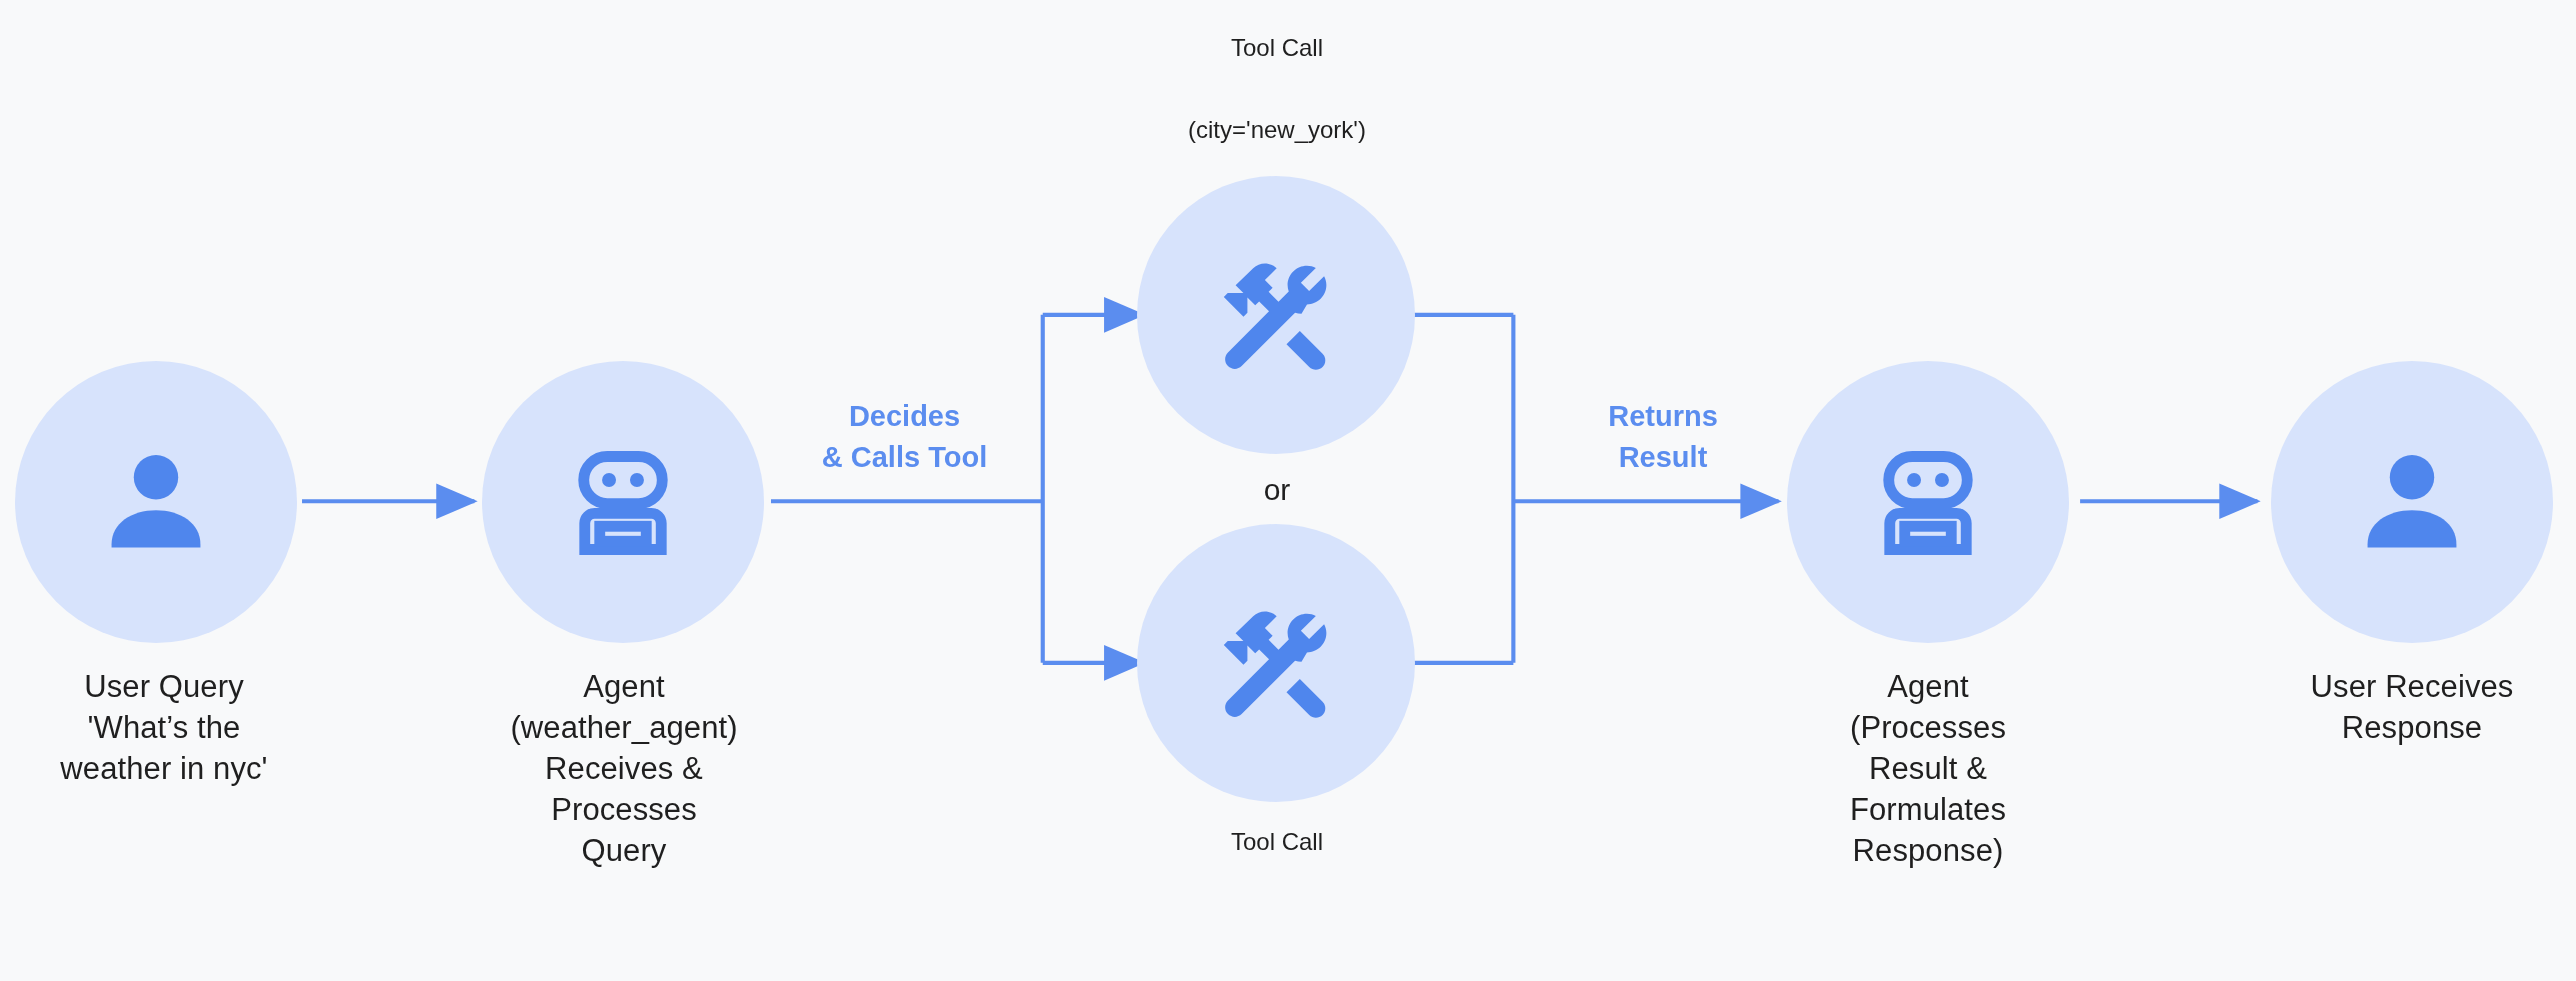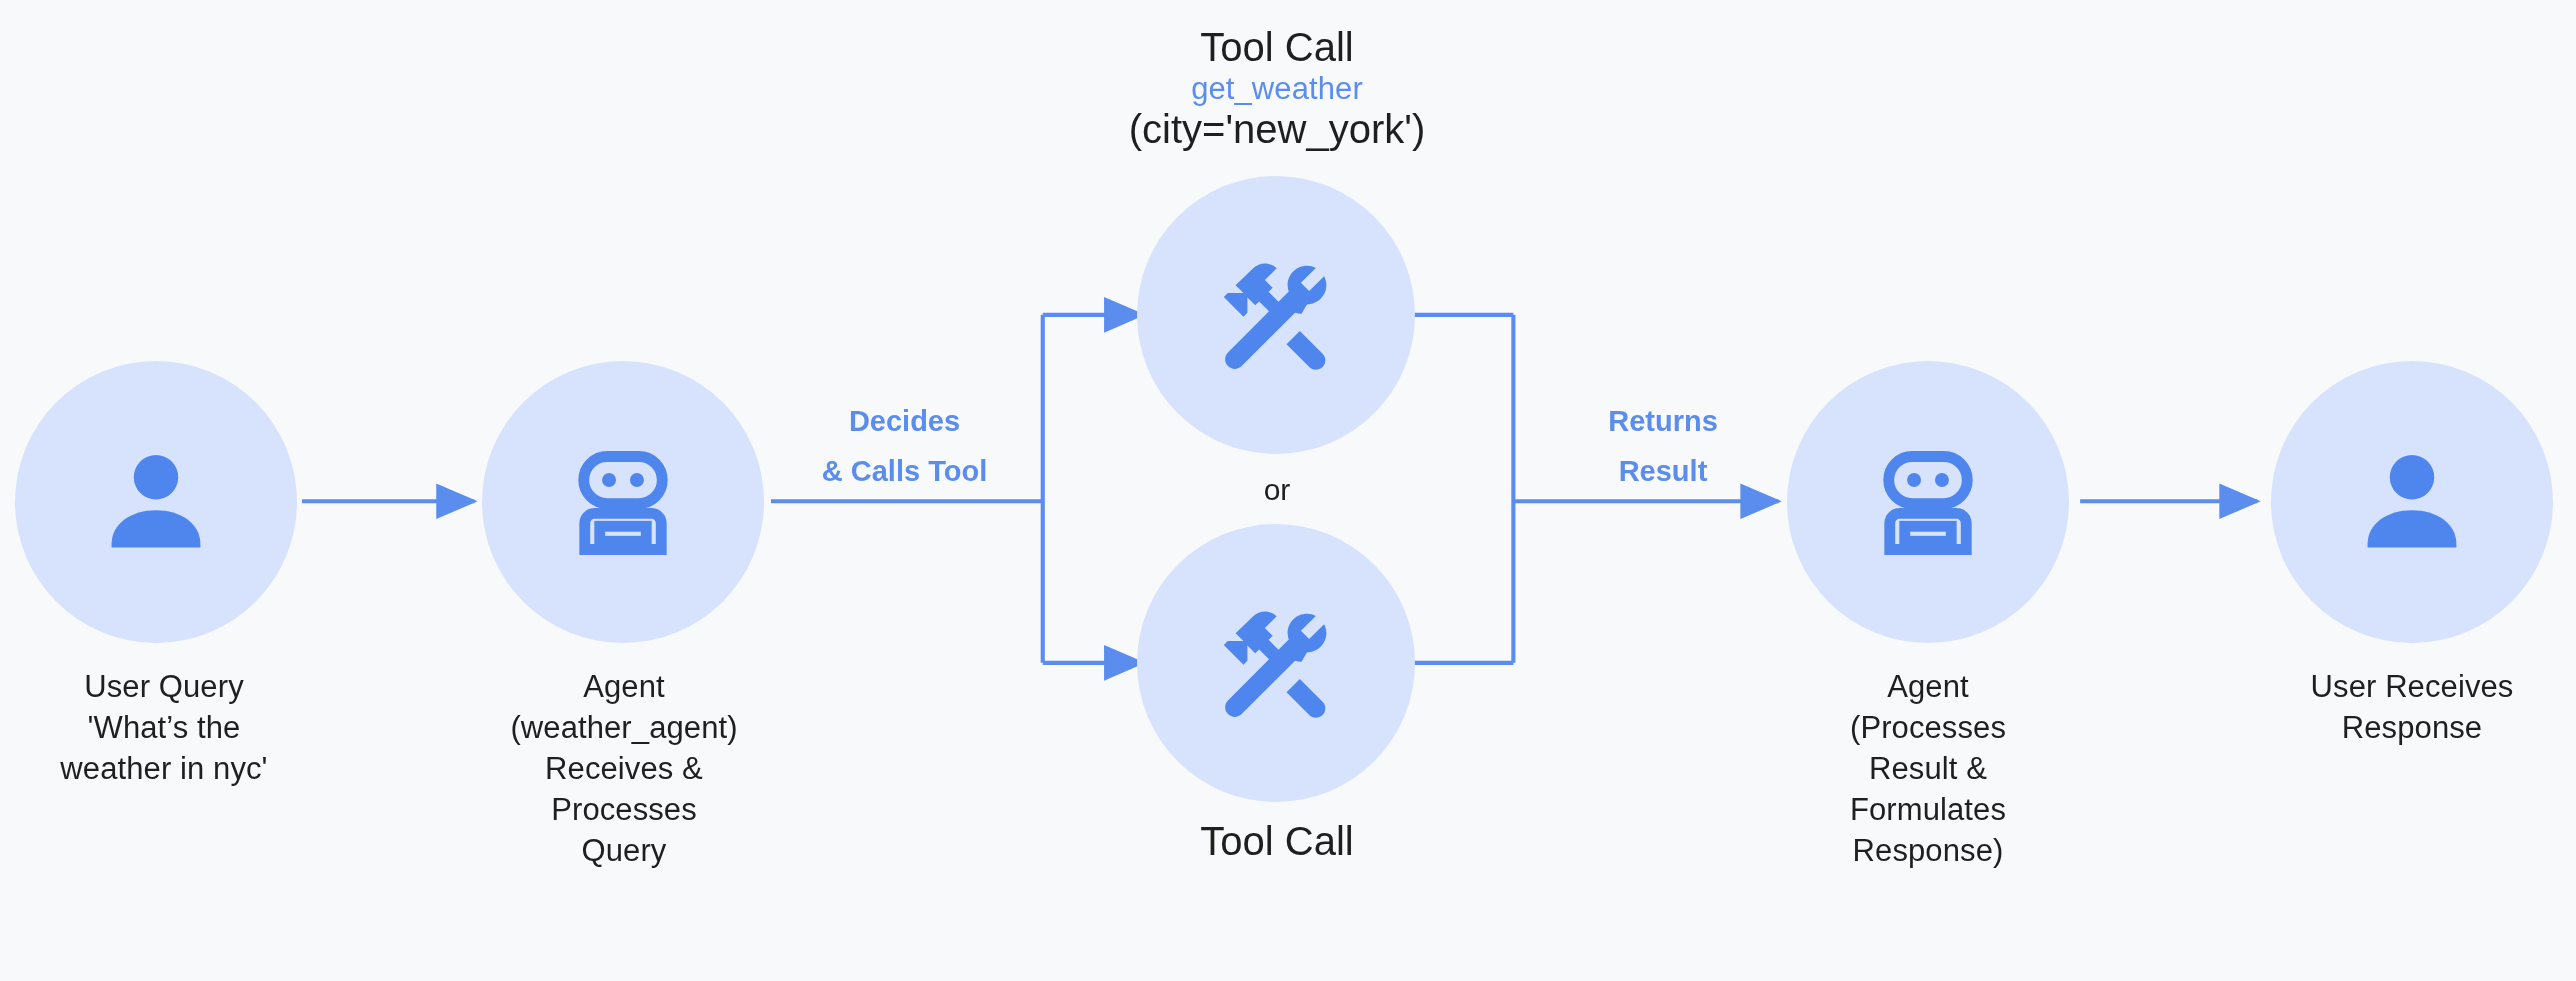--- a/index.html
+++ b/index.html
@@ -50,36 +50,36 @@
     white-space: pre-line;
   }
   .caption.tool-name {
     color: #5b8def;
   }
   .edge-label {
     position: absolute;
     text-align: center;
     color: #5b8def;
     font-size: 29px;
-    line-height: 50px;
+    line-height: 41px;
     font-weight: bold;
     white-space: pre-line;
   }
   .or-label {
     position: absolute;
     text-align: center;
     color: #1f1f1f;
     font-size: 30px;
     line-height: 36px;
   }
   .tool-head {
     position: absolute;
     text-align: center;
     color: #1f1f1f;
-    font-size: 40px;
+    font-size: 24px;
     line-height: 41px;
     white-space: pre-line;
   }
 </style>
 </head>
 <body>
 
 <div id="stage">
 
   <svg id="wires" viewBox="0 0 3108 1184">
@@ -123,21 +123,20 @@
       <rect x="7.5" y="16.7" width="9" height="2.9"></rect>
     </svg>
   </div>
   <div class="caption" style="left:458px; top:666px; width:332px;">Agent
 (weather_agent)
 Receives &amp;
 Processes
 Query</div>
 
   <div class="tool-head" style="left: 1111px; top: 26.5px; width: 332px;">Tool Call</div>
-  <div class="caption tool-name" style="left: 1111px; top: 68px; width: 332px;">get_weather</div>
   <div class="tool-head" style="left: 1111px; top: 109px; width: 332px;">(city='new_york')</div>
   <div class="node" style="left:1137px; top:176px; width:278px; height:278px;">
     <svg class="glyph" width="133" height="133" viewBox="0 0 24 24" fill="#4f86ed">
       <path d="M20.31 18.9l-4.1-4.1-2.4 2.4 4.1 4.1c.66.66 1.73.66 2.4 0 .66-.67.66-1.74 0-2.4z"></path>
       <path d="M17.5 10c1.93 0 3.5-1.57 3.5-3.5 0-.58-.16-1.12-.41-1.6l-2.7 2.7-1.49-1.49 2.7-2.7c-.48-.25-1.02-.41-1.6-.41C15.57 3 14 4.57 14 6.5c0 .41.08.8.21 1.16l-1.85 1.85-1.78-1.78.72-.72-1.4-1.4 2.13-2.13c-1.17-1.17-3.07-1.17-4.24 0L4.62 6.54l1.41 1.41H3.2l-.71.71 3.55 3.55.71-.71V8.76l1.41 1.41.71-.71 1.78 1.78-7.41 7.42c-.68.68-.68 1.79 0 2.47.68.68 1.79.68 2.47 0l9.64-9.64c.36.13.75.21 1.16.21z"></path>
     </svg>
   </div>
 
   <div class="or-label" style="left:1194px; top:472px; width:166px;">or</div>
 

